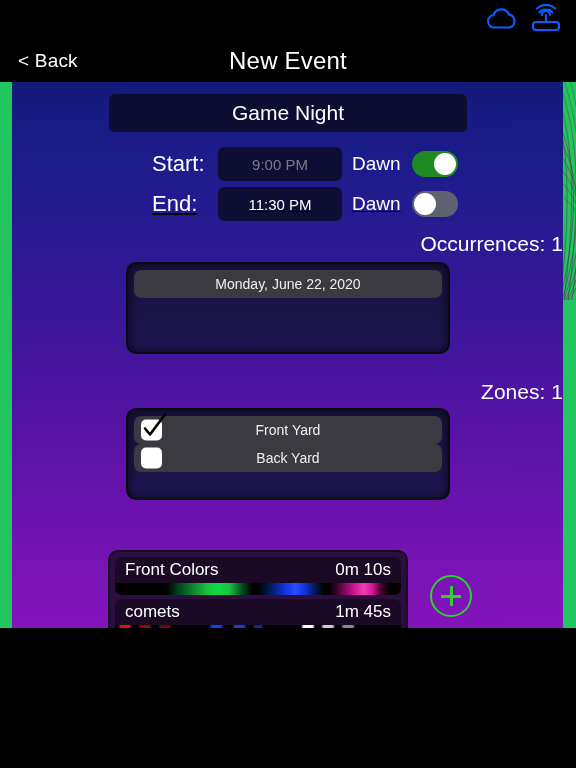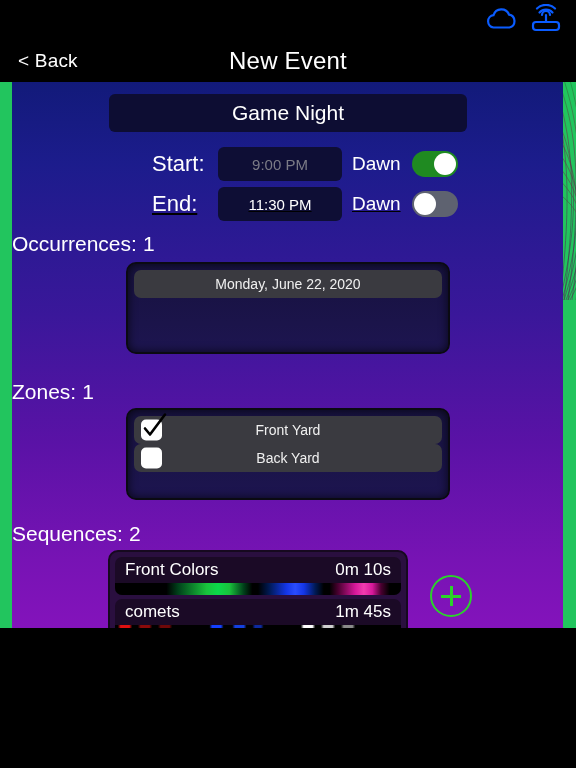--- a/index.html
+++ b/index.html
@@ -173,21 +173,21 @@
   }
   .switch.on  { background: #1f8a21; }
   .switch.on .knob  { right: 2px; }
   .switch.off { background: #5e6270; }
   .switch.off .knob { left: 2px; }
 
   
   .section-heading {
     position: absolute;
     left: 0; right: 0;
-    text-align: left;
+    text-align: right;
     color: #ffffff;
     font-size: 21px;
     white-space: nowrap;
   }
   .sh-occurrences { top: 150px; }
   .sh-zones       { top: 298px; }
   .sh-sequences   { top: 440px; }
   .section-heading .count { padding-left: 6px; }
 
   
@@ -505,23 +505,20 @@
           </svg>
         </span>
         <span>Front Yard</span>
       </div>
       <div class="list-row">
         <span class="checkbox"></span>
         <span>Back Yard</span>
       </div>
     </div>
 
-    <div class="section-heading sh-sequences">
-      <span>Sequences:</span><span class="count">2</span>
-    </div>
 
     <div class="box-sequences">
       <div class="seq-row">
         <div class="seq-top">
           <span>Front Colors</span>
           <span>0m 10s</span>
         </div>
         <div class="seq-bar" style="background:linear-gradient(to right,#000 0%,#000 18%,#00401a 22%,#19c23c 32%,#0bd94a 36%,#19c23c 40%,#00401a 45%,#000 48%,#000 50%,#001a55 54%,#1436e8 60%,#2a4cff 63%,#1436e8 66%,#001a55 70%,#000 73%,#000 75%,#4a0030 78%,#d6189a 84%,#f23cb0 87%,#d6189a 90%,#4a0030 93%,#000 96%,#000 100%);"></div>
       </div>
       <div class="seq-row">

